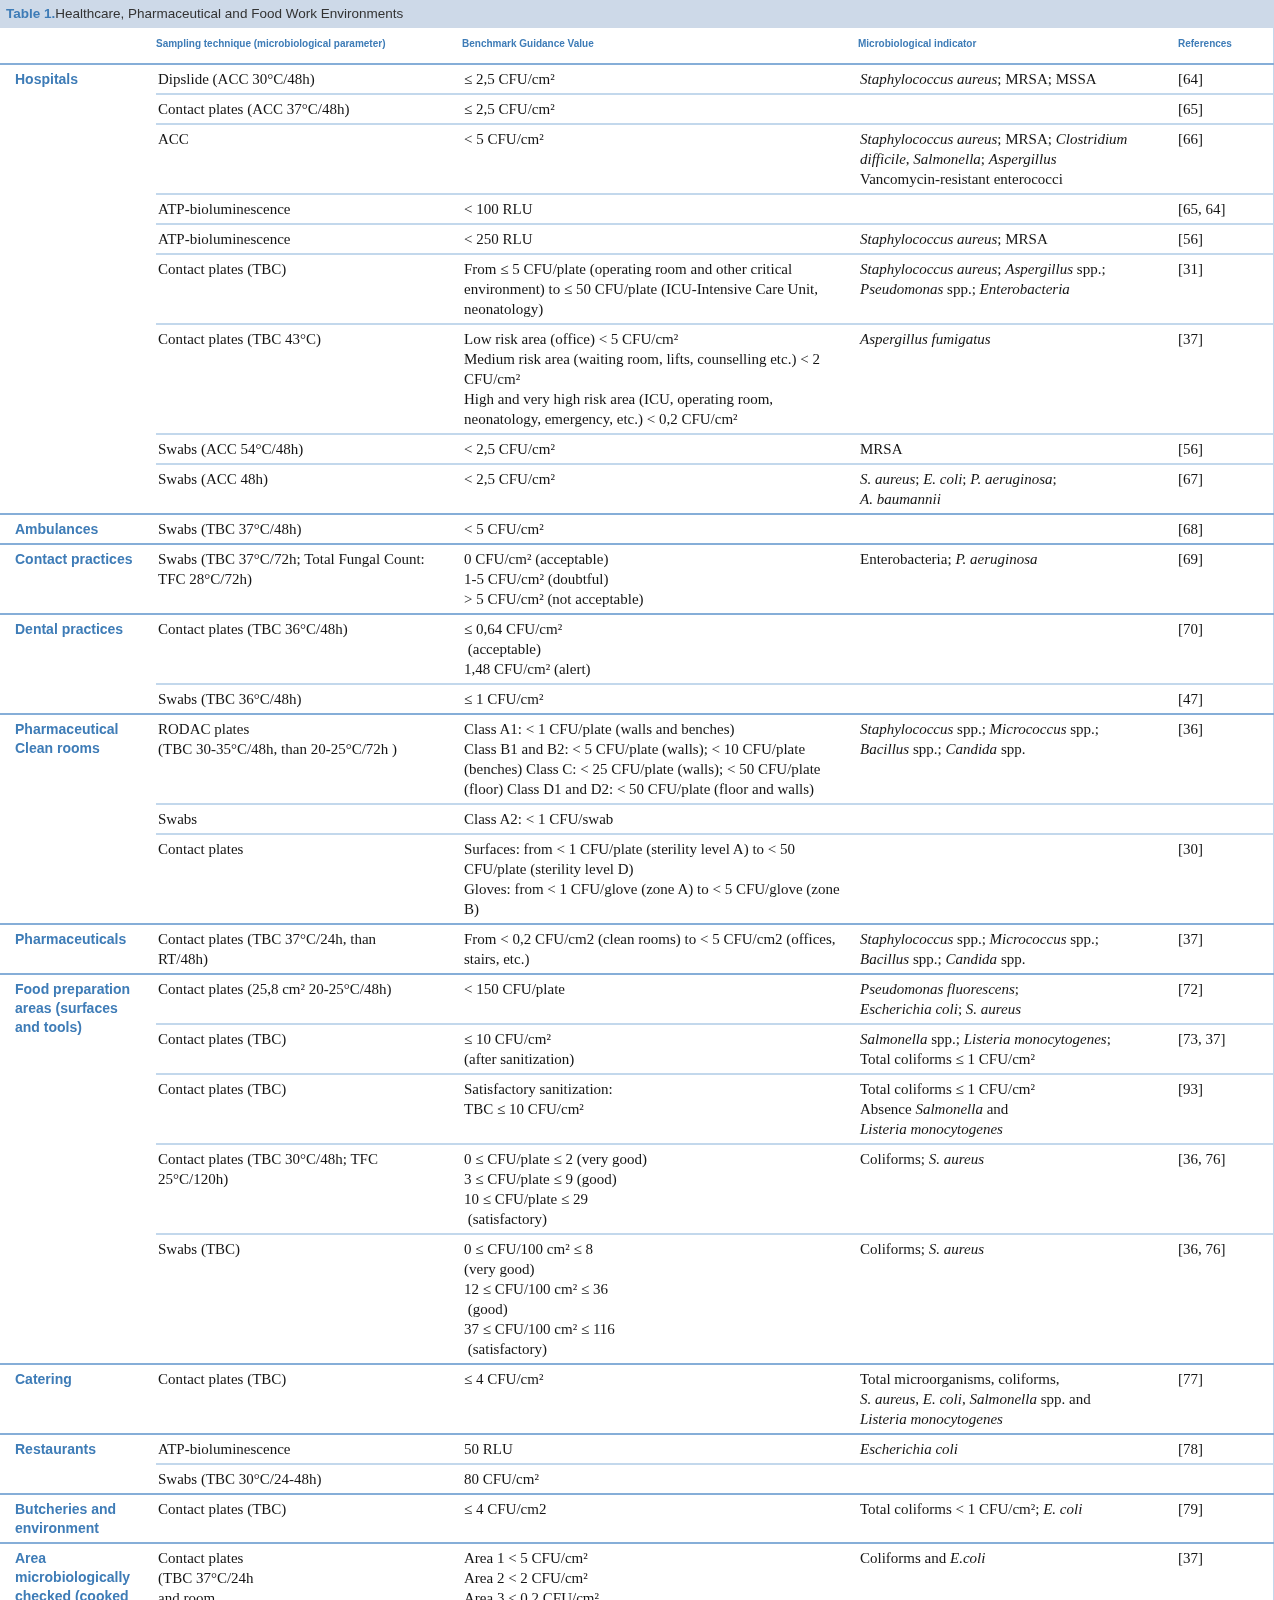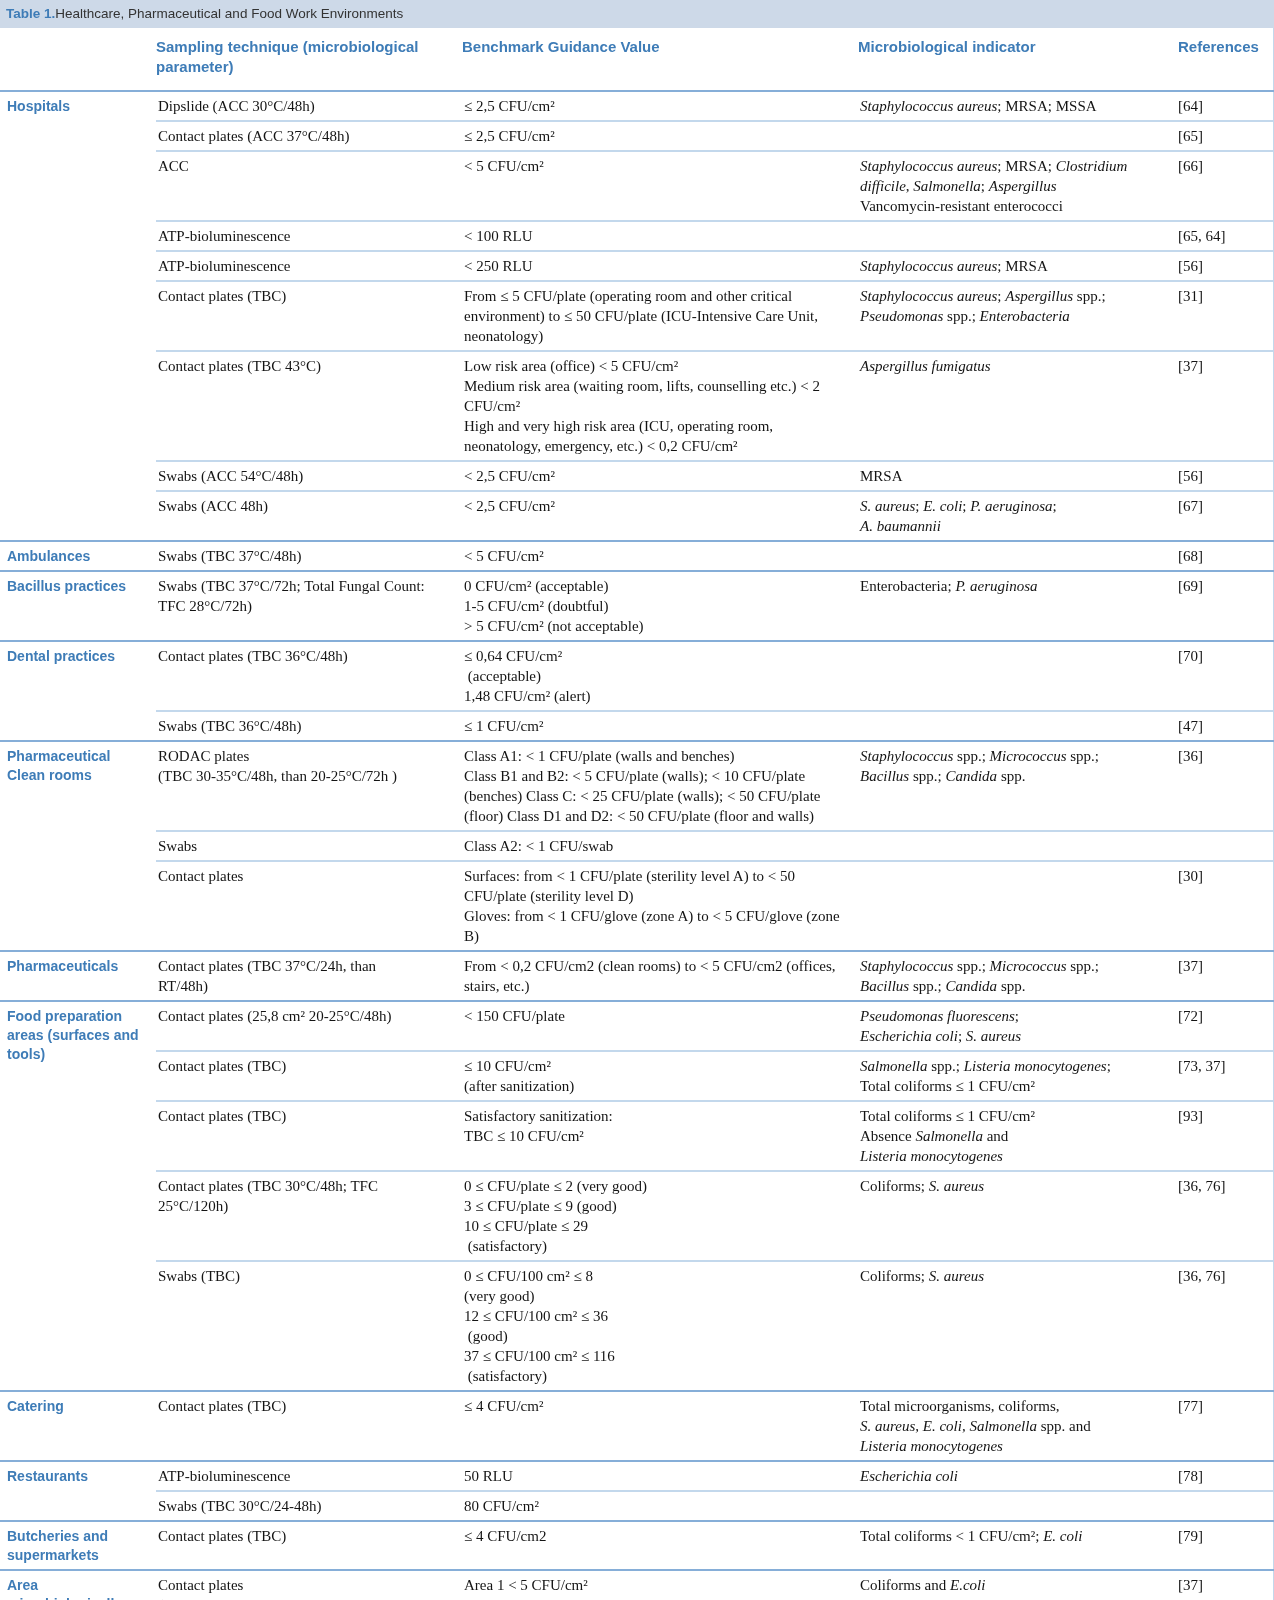--- a/index.html
+++ b/index.html
@@ -15,33 +15,33 @@
   }
   .cap-label { color:#3e7cb7; font-weight:bold; }
   
   table.tbl {
     width:1274px; border-collapse:collapse; table-layout:fixed;
     border-right:2px solid #c3d8ec;
     border-bottom:4px solid #7da9d6;
   }
   thead th {
     text-align:left; vertical-align:top;
-    color:#3e7cb7; font-weight:bold; font-size:15px; line-height:1.35;
+    color:#3e7cb7; font-weight:bold; font-size:10px; line-height:1.35;
     padding:9px 12px 12px 0;
   }
   thead th:first-child { padding-left:4px; }
   tbody td, tbody th.env {
     vertical-align:top; text-align:left;
     font-family:"Liberation Serif", serif; font-size:15px; line-height:20px;
     padding:4px 12px 4px 2px; color:#141414;
   }
   tbody th.env {
     font-family:"Liberation Sans", sans-serif; font-weight:bold;
     color:#3e7cb7; font-size:14px; line-height:19px;
-    padding-left:7px; padding-top:5px;
+    padding-left:15px; padding-top:5px;
   }
   tbody.section tr:first-child > th,
   tbody.section tr:first-child > td { border-top:2.5px solid #86aed8; }
   tbody.section tr:not(:first-child) > td { border-top:2px solid #c3d8ec; }
   td.ref { padding-left:14px; }
   th.col-ref { padding-left:14px;margin-top:37px; }
   .it { font-style:italic; }
 </style>
 </head>
 <body>
@@ -130,21 +130,21 @@
         <tr>
           <th class="env" rowspan="1">Ambulances</th>
           <td class="technique">Swabs (TBC 37°C/48h)</td>
           <td class="benchmark">&lt; 5 CFU/cm²</td>
           <td class="indicator"></td>
           <td class="ref">[68]</td>
         </tr>
       </tbody>
       <tbody class="section">
         <tr>
-          <th class="env" rowspan="1">Bacillus practices</th>
+          <th class="env" rowspan="1">Contact practices</th>
           <td class="technique">Swabs (TBC 37°C/72h; Total Fungal Count: TFC 28°C/72h)</td>
           <td class="benchmark">0 CFU/cm² (acceptable)<br>1-5 CFU/cm² (doubtful)<br>&gt; 5 CFU/cm² (not acceptable)</td>
           <td class="indicator">Enterobacteria; <span class="it">P. aeruginosa</span></td>
           <td class="ref">[69]</td>
         </tr>
       </tbody>
       <tbody class="section">
         <tr>
           <th class="env" rowspan="2">Dental practices</th>
           <td class="technique">Contact plates (TBC 36°C/48h)</td>
@@ -241,21 +241,21 @@
         </tr>
         <tr>
           <td class="technique">Swabs (TBC 30°C/24-48h)</td>
           <td class="benchmark">80 CFU/cm²</td>
           <td class="indicator"></td>
           <td class="ref"></td>
         </tr>
       </tbody>
       <tbody class="section">
         <tr>
-          <th class="env" rowspan="1">Butcheries and supermarkets</th>
+          <th class="env" rowspan="1">Butcheries and environment</th>
           <td class="technique">Contact plates (TBC)</td>
           <td class="benchmark">≤ 4 CFU/cm2</td>
           <td class="indicator">Total coliforms &lt; 1 CFU/cm²; <span class="it">E. coli</span></td>
           <td class="ref">[79]</td>
         </tr>
       </tbody>
       <tbody class="section">
         <tr>
           <th class="env" rowspan="1">Area microbiologically checked (cooked dishes)</th>
           <td class="technique">Contact plates<br>(TBC 37°C/24h<br>and room<br>temperature/48h)</td>

